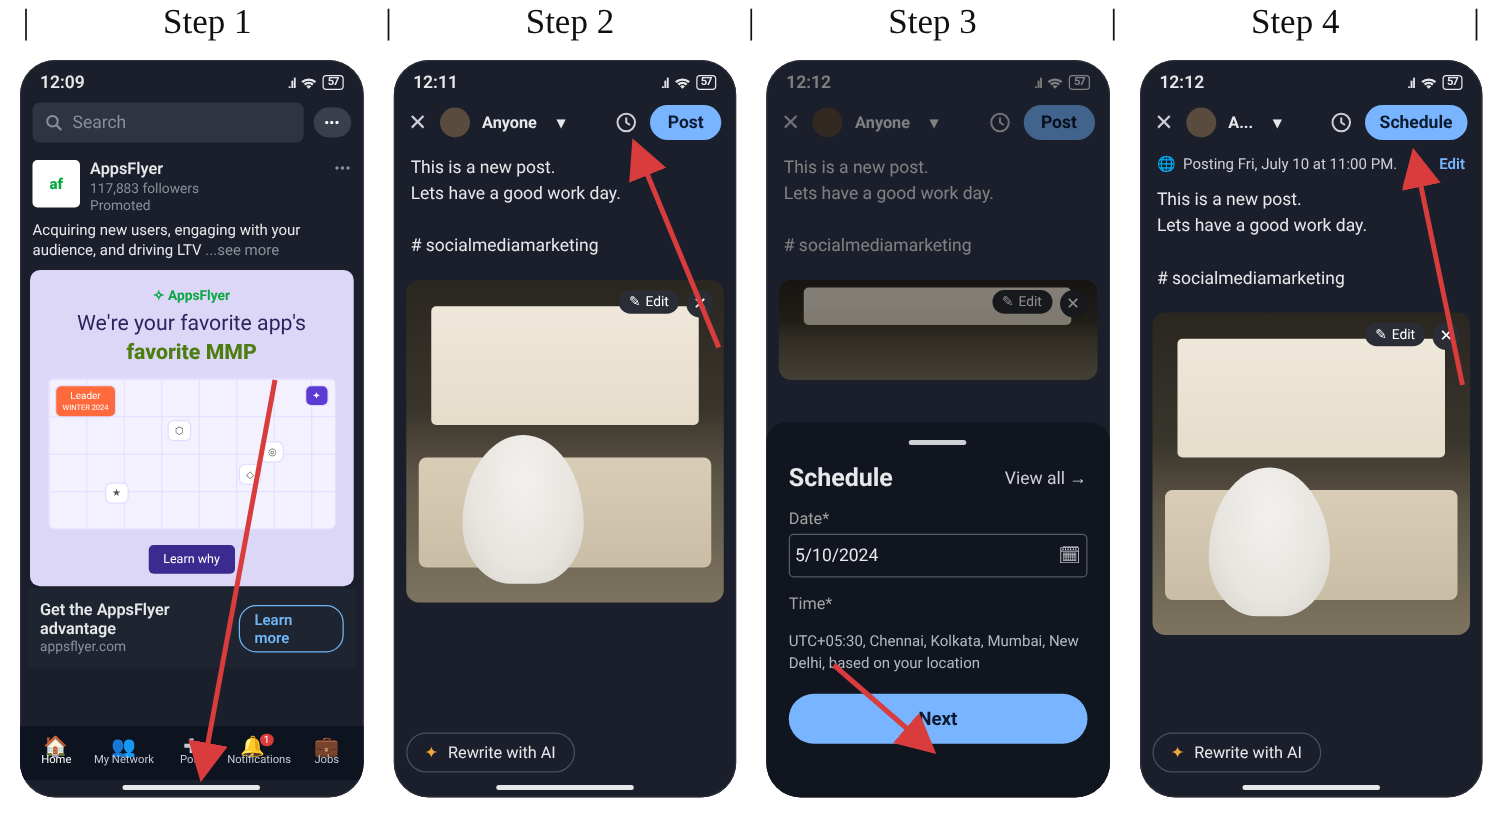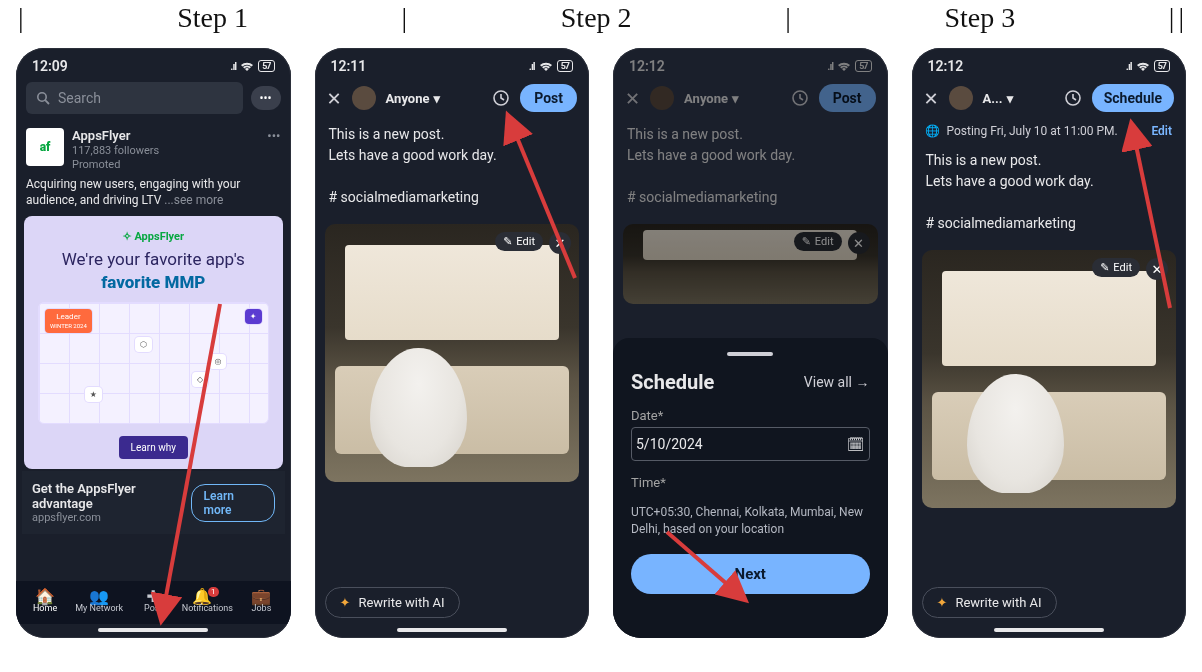--- a/index.html
+++ b/index.html
@@ -37,38 +37,38 @@
   .promo-head{display:flex;gap:8px;padding:4px 4px;align-items:flex-start}
   .logo-sq{width:38px;height:38px;border-radius:4px;background:#fff;color:#07a741;display:flex;align-items:center;justify-content:center;font-weight:900;font-size:12px}
   .promo-meta{flex:1;line-height:1.25}
   .promo-name{font-weight:600}
   .muted{color:var(--muted);font-size:11px}
   .promo-body{font-size:12px;line-height:1.35;padding:0 4px 6px}
   .see-more{color:var(--muted)}
   .ad-img{margin:2px;border-radius:8px;background:#dcd6f7;color:#2c2560;padding:14px 10px 10px;text-align:center;position:relative}
   .ad-logo{font-size:11px;color:#07a741;font-weight:700}
   .ad-headline{font-family:var(--sans);font-weight:400;font-size:17px;line-height:1.25;margin:6px 0 2px}
-  .ad-sub{color:#0369a1;font-weight:800;font-size:17px}
+  .ad-sub{color:#4d7c0f;font-weight:800;font-size:17px}
   .ad-chart{height:120px;background:#f4f1ff;border-radius:6px;margin:10px 4px 8px;position:relative;border:1px solid #e3dcff;
     background-image:linear-gradient(#e3dcff 1px,transparent 1px),linear-gradient(90deg,#e3dcff 1px,transparent 1px);
     background-size:30px 30px;}
   .badge{position:absolute;background:#fff;border-radius:4px;font-size:8px;padding:3px 5px;color:#555;box-shadow:0 0 0 1px #e3dcff}
   .cta-dark{display:inline-block;background:#3b2a8f;color:#fff;border-radius:4px;font-size:10px;padding:6px 12px;margin-top:4px}
   .promo-footer{display:flex;align-items:center;justify-content:space-between;background:#1e2430;margin:0;padding:10px 10px}
   .learn-more{border:1px solid #71b7f7;color:#71b7f7;border-radius:14px;padding:4px 12px;font-size:12px;font-weight:600}
   .bottom-nav{position:absolute;bottom:14px;left:0;right:0;background:#0e1320;display:flex;justify-content:space-around;padding:6px 2px 10px}
   .nav-item{color:#c6c9d1;font-size:9px;text-align:center;line-height:1.2;flex:1}
   .nav-item .ic{font-size:16px;display:block;height:16px}
   .nav-item.active{color:#fff}
   .notif-dot{display:inline-block;background:#d83c3c;color:#fff;border-radius:8px;font-size:8px;padding:0 3px;position:relative;top:-8px;left:-4px}
   
   .compose-head{display:flex;align-items:center;gap:10px;padding:6px 12px}
   .close-x{font-size:18px;color:#cfcfd6}
   .avatar{width:24px;height:24px;border-radius:50%;background:#5a4b3f}
-  .audience{font-weight:700;color:#e8e8ea;display:flex;align-items:center;gap:4px}
+  .audience{font-weight:700;color:#e8e8ea;display:flex;align-items:center;gap:16px}
   .clock-ic{margin-left:auto;font-size:15px;color:#cfcfd6}
   .post-btn{background:var(--btn);color:#0b1a2e;font-weight:700;border-radius:16px;padding:6px 14px;font-size:14px}
   .sched-btn{background:var(--btn);color:#0b1a2e;font-weight:700;border-radius:16px;padding:6px 12px;font-size:14px}
   .compose-body{padding:6px 14px;font-size:14px;line-height:1.5;white-space:pre-wrap}
   .attached{margin:10px;border-radius:10px;overflow:hidden;position:relative;height:258px;background:linear-gradient(180deg,#2a2620 0%,#3a352c 40%,#5b5344 60%,#7d7460 100%)}
   .desk-shelf{position:absolute;left:8%;right:8%;top:8%;bottom:55%;background:linear-gradient(#efe7da,#e6dcca);border-radius:4px}
   .desk-top{position:absolute;left:4%;right:4%;top:55%;height:34%;background:linear-gradient(#d9cdb8,#cabda5);border-radius:6px}
   .chair{position:absolute;left:18%;bottom:6%;width:38%;height:46%;background:radial-gradient(ellipse at 50% 30%,#f3f1ee 0%,#e8e5e0 60%,#d6d2cb 100%);border-radius:50% 50% 40% 40%/60% 60% 40% 40%}
   .edit-pill{position:absolute;top:8px;right:36px;background:#2a2d35;color:#fff;border-radius:12px;font-size:11px;padding:3px 8px;display:flex;gap:4px;align-items:center}
   .close-img{position:absolute;top:8px;right:8px;width:22px;height:22px;border-radius:50%;background:#2a2d35;color:#fff;display:flex;align-items:center;justify-content:center;font-size:13px}
@@ -97,20 +97,21 @@
 <div class="container">
 
   <div class="steps-header">
     <span class="divider">|</span>
     <span class="step-label">Step 1</span>
     <span class="divider">|</span>
     <span class="step-label">Step 2</span>
     <span class="divider">|</span>
     <span class="step-label">Step 3</span>
     <span class="divider">|</span>
+    <span class="step-label">Step 4</span>
     <span class="divider">|</span>
   </div>
 
   <div class="phones">
 
     <div class="phone">
       <div class="status-bar">
         <span>12:09</span>
         <span class="status-icons">
           <span>.ıl</span>

